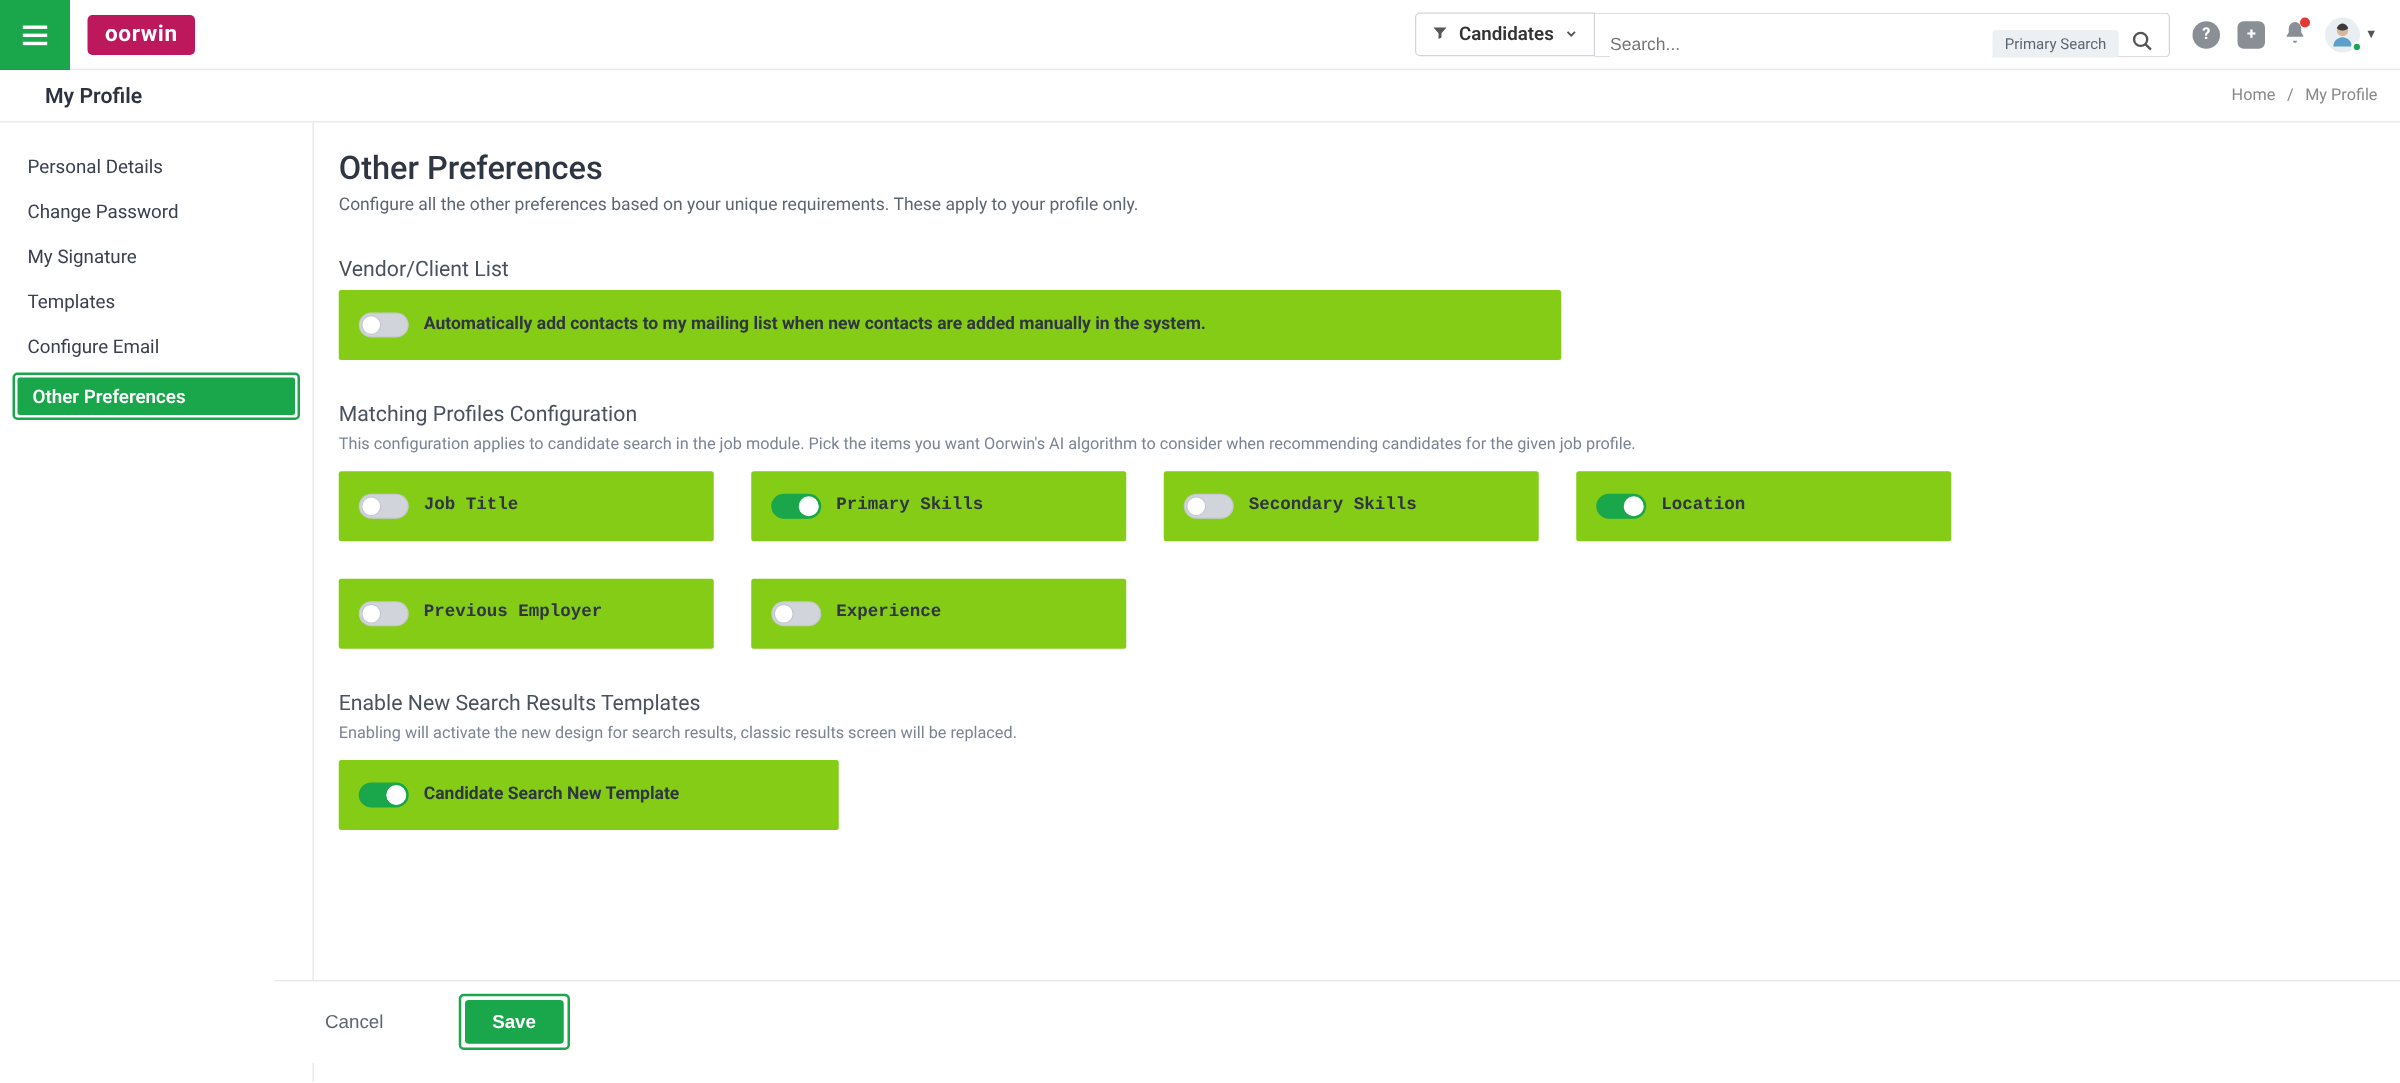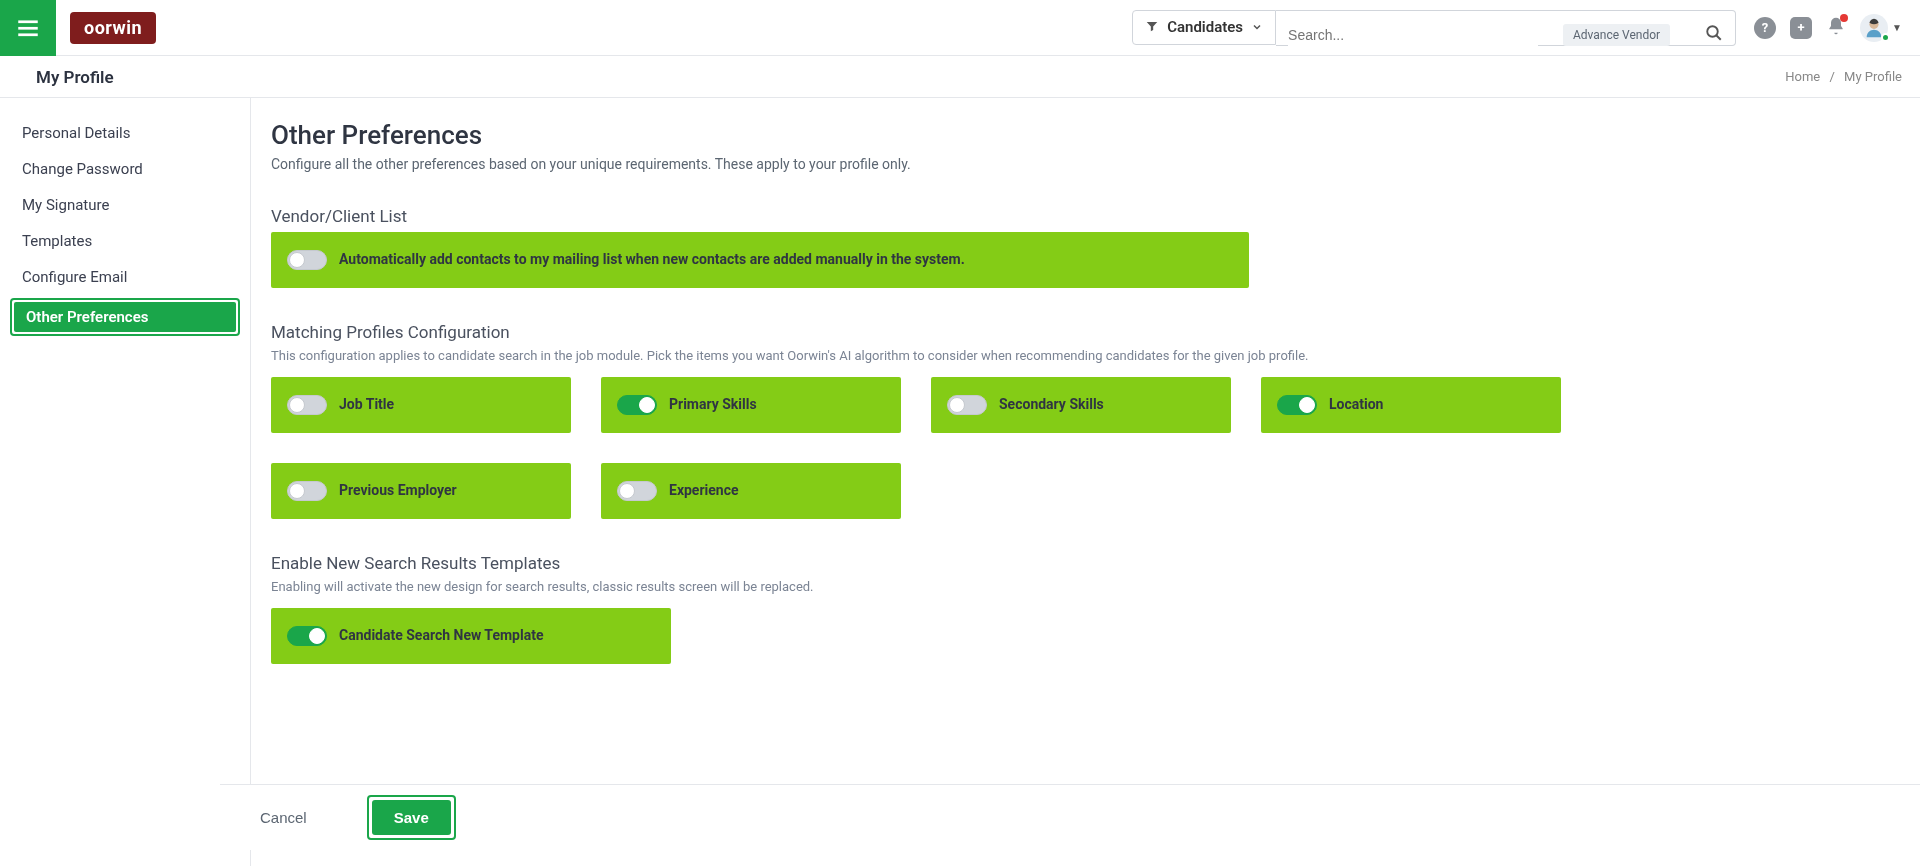--- a/index.html
+++ b/index.html
@@ -1,28 +1,28 @@
 <!DOCTYPE html>
 <html><head>
 <meta charset="utf-8">
 <style>
 * { box-sizing: border-box; margin: 0; padding: 0; }
 body { font-family: -apple-system, BlinkMacSystemFont, "Segoe UI", Roboto, Helvetica, Arial, sans-serif; background: #fff; color: #333; }
 .topbar { display: flex; align-items: center; height: 56px; border-bottom: 1px solid #e5e7eb; padding-right: 18px; }
 .hamburger { width: 56px; height: 56px; background: #1aa64a; display: flex; align-items: center; justify-content: center; cursor: pointer; }
 .hamburger svg { width: 26px; height: 26px; fill: #fff; }
-.logo-badge { margin-left: 14px; background: #7f1d1d; border-radius: 4px; padding: 6px 14px; display: flex; align-items: center; height: 32px; }
+.logo-badge { margin-left: 14px; background: #be185d; border-radius: 4px; padding: 6px 14px; display: flex; align-items: center; height: 32px; }
 .logo-badge span { color: #fff; font-weight: 700; font-size: 18px; letter-spacing: 0.5px; }
 .top-spacer { flex: 1; }
 .search-group { display: flex; align-items: center; gap: 0; }
 .filter-btn { display: flex; align-items: flex-start; gap: 8px; border: 1px solid #d1d5db; border-radius: 4px 0 0 4px; padding: 7px 12px; cursor: pointer; background: #fff; }
 .filter-btn .f-icon { color: #555; }
 .filter-btn .f-label { font-size: 15px; font-weight: 600; color: #333; }
 .filter-btn .chev { color: #555; }
-.search-box { display: flex; align-items: center; border: 1px solid #d1d5db; border-left: none; border-radius: 0 4px 4px 0; width: 460px; padding: 15px 8px 0 12px; height: 36px; background:#fff;gap:25px;}
+.search-box { display: flex; align-items: center; border: 1px solid #d1d5db; border-left: none; border-radius: 0 4px 4px 0; width: 460px; padding: 15px 8px 0 12px; height: 36px; background:#fff;}
 .search-box input { border: none; outline: none; flex: 1; font-size: 14px; padding: 8px 0; }
 .adv-search { background: #edf0f3; color: #5c6672; font-size: 12px; padding: 4px 10px; border-radius: 3px; cursor: pointer; margin-right:6px;}
 .search-box .mag { color: #555; cursor: pointer; padding:4px;}
 .top-icons { display: flex; align-items: center; gap: 14px; margin-left: 18px; }
 .top-icon { width: 22px; height: 22px; border-radius: 50%; background: #8a8f96; display: flex; align-items: center; justify-content: center; color: #fff; font-size: 13px; font-weight:700; cursor: pointer; }
 .top-icon.sq { border-radius: 5px; }
 .bell-wrap { position: relative; cursor:pointer; }
 .bell-wrap .dot { position: absolute; top: -2px; right: -2px; width: 8px; height: 8px; background: #e53935; border-radius: 50%; }
 .avatar-wrap { position: relative; cursor:pointer; display:flex; align-items:center; gap:4px;}
 .avatar { width: 28px; height: 28px; border-radius: 50%; background: #e9eef3; display: flex; align-items: center; justify-content: center; overflow:hidden;}
@@ -38,21 +38,21 @@
 .sidebar { width: 251px; border-right: 1px solid #e5e7eb; padding: 18px 10px; min-height: calc(100vh - 98px); }
 .side-item { padding: 8px 12px; font-size: 15px; color: #3b4050; cursor: pointer; border-radius: 3px; margin-bottom: 2px; }
 .side-item.active-wrap { border: 2px solid #1aa64a; padding: 2px; border-radius: 4px; margin-top:4px; }
 .side-item.active-wrap .inner { background: #1aa64a; color: #fff; padding: 6px 12px; font-weight: 600; border-radius:2px;}
 .content { flex: 1; padding: 22px 30px 80px 20px; position: relative; }
 .page-title { font-size: 26px; font-weight: 500; color: #2f3542; margin-bottom: 6px; }
 .page-desc { font-size: 14px; color: #5c6672; margin-bottom: 34px; }
 .section-title { font-size: 17px; color: #4a515f; font-weight: 400; margin-bottom: 6px; }
 .section-desc { font-size: 13px; color: #7b8494; margin-bottom: 14px; }
 .toggle-card { background: #84cc16; padding: 18px 16px; border-radius: 2px; display: flex; align-items: flex-start; gap: 12px; }
-.toggle-card.small { width: 300px; align-items: center; }
+.toggle-card.small { width: 300px; align-items: center; font-family: Liberation Mono, monospace; }
 .toggle-card.wide { width: 978px; }
 .toggle-card.medium { width: 400px; align-items:center;}
 .toggle { width: 40px; height: 20px; border-radius: 20px; background: #d1d5db; position: relative; cursor: pointer; flex-shrink: 0; border:1px solid #c5c9cf;}
 .toggle .knob { position: absolute; top: 1px; left: 1px; width: 16px; height: 16px; background: #fff; border-radius: 50%; border:1px solid #c5c9cf; transition: left .15s; }
 .toggle.on { background: #1aa64a; border-color:#1aa64a; }
 .toggle.on .knob { left: 21px; border-color:#fff;}
 .toggle-label { font-size: 14px; font-weight: 700; color: #2f3542; line-height: 1.4; }
 .footer-bar { position: fixed; bottom: 16px; left: 220px; right: 0; background: #fff; border-top: 1px solid #e5e7eb; padding: 10px 40px; display: flex; justify-content: flex-start; align-items: center; gap: 24px; }
 .btn-cancel { background: none; border: none; color: #5c6672; font-size: 15px; cursor: pointer; }
 .btn-save-wrap { border: 2px solid #1aa64a; padding: 3px; border-radius: 4px; margin-left: 36px; }
@@ -84,21 +84,21 @@
       </span>
       <span class="f-label">Candidates</span>
       <span class="chev">
         <svg width="12" height="12" viewBox="0 0 24 24" fill="none" stroke="#555" stroke-width="3">
             <path d="M6 9l6 6 6-6"></path>
           </svg>
       </span>
     </div>
     <div class="search-box">
       <input type="text" placeholder="Search..." style="">
-      <span class="adv-search">Advance Vendor</span>
+      <span class="adv-search">Primary Search</span>
       <span class="mag">
         <svg width="18" height="18" viewBox="0 0 24 24" fill="none" stroke="#555" stroke-width="2.5">
             <circle cx="10" cy="10" r="7"></circle>
             <line x1="21" y1="21" x2="15" y2="15"></line>
           </svg>
       </span>
     </div>
   </div>
   <div class="top-icons">
     <div class="top-icon">?</div>

